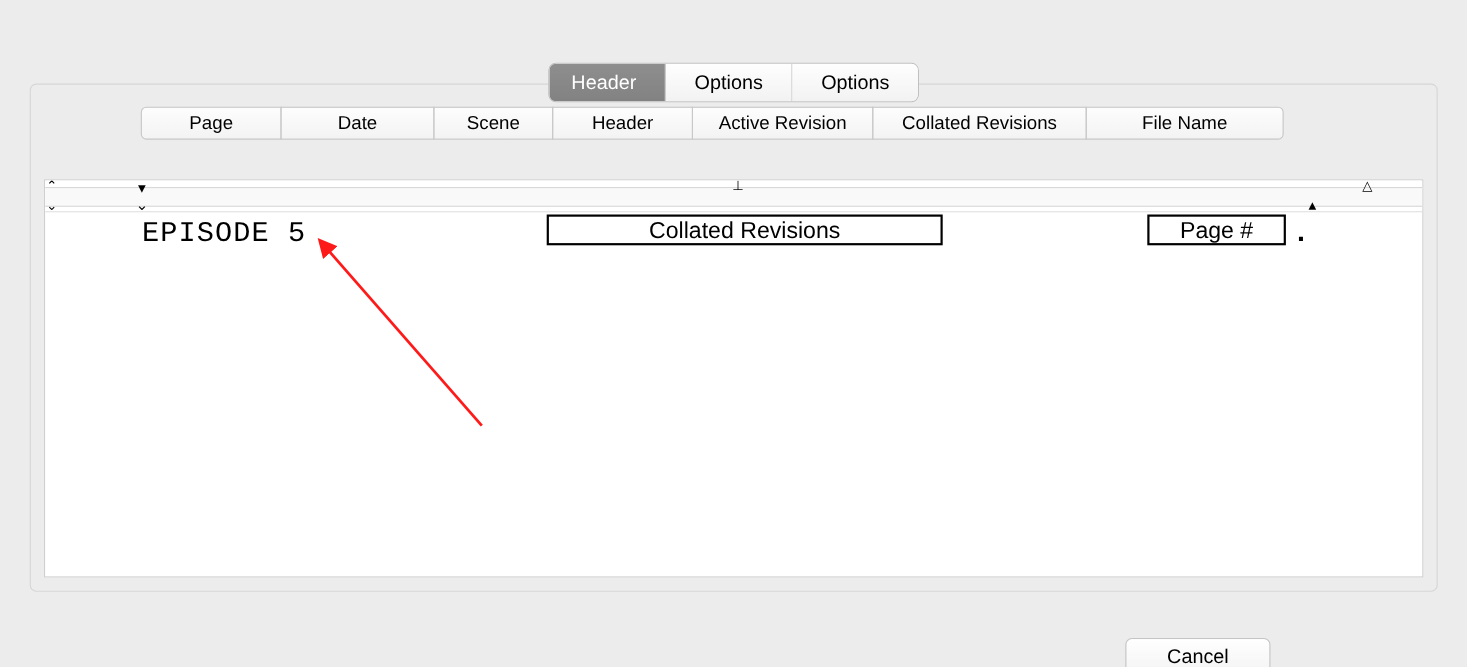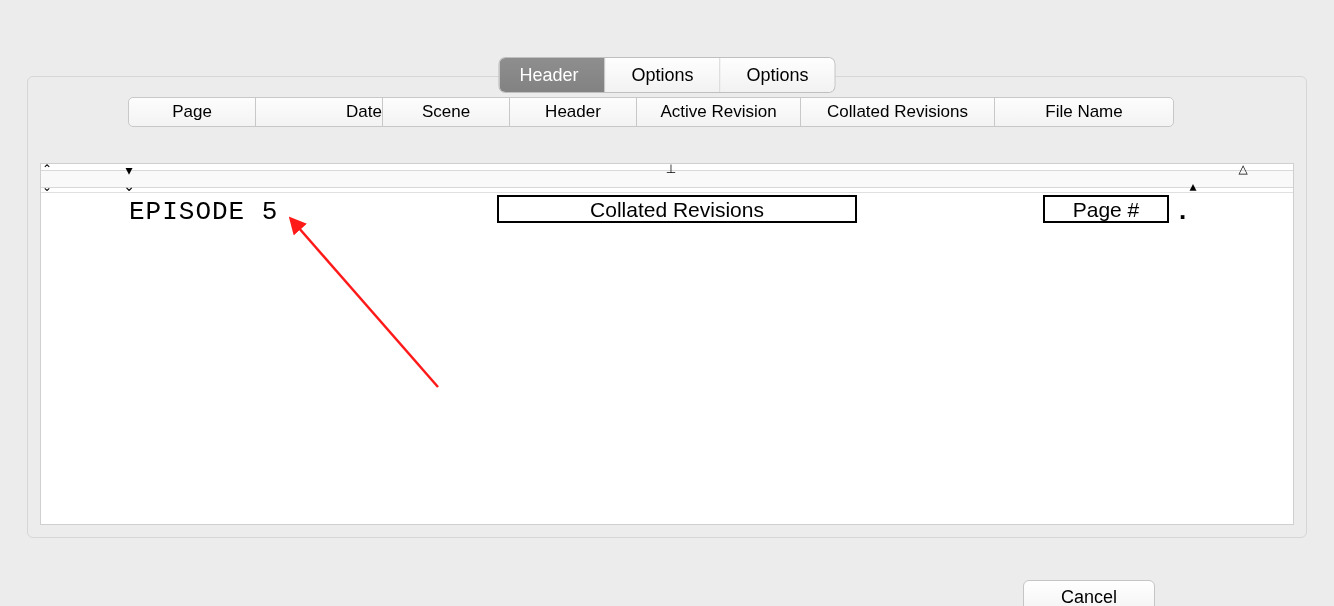--- a/index.html
+++ b/index.html
@@ -80,22 +80,22 @@
     padding: 4px 0;
     box-sizing: border-box;
     margin-left: -1px;
     cursor: default;
     white-space: nowrap;
     border-radius: 0;
   }
   .fields-bar .field-btn:first-child { border-top-left-radius: 5px; border-bottom-left-radius: 5px; margin-left: 0; }
   .fields-bar .field-btn:last-child  { border-top-right-radius: 5px; border-bottom-right-radius: 5px; }
   .w-page   { width: 128px; }
-  .w-date   { width: 128px; text-align: right; }
-  .w-scene  { width: 128px; }
+  .w-date   { width: 140px; }
+  .w-scene  { width: 109px; }
   .w-label  { width: 128px; }
   .w-arev   { width: 165px; }
   .w-crev   { width: 195px; }
   .w-fname  { width: 180px; }
 
   
   .editor {
     position: absolute;
     left: 12px;
     right: 12px;

